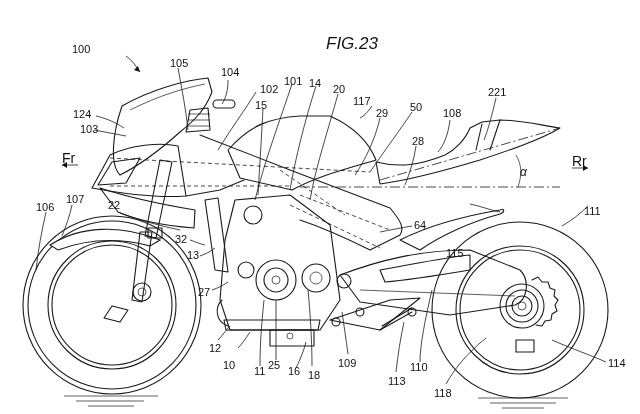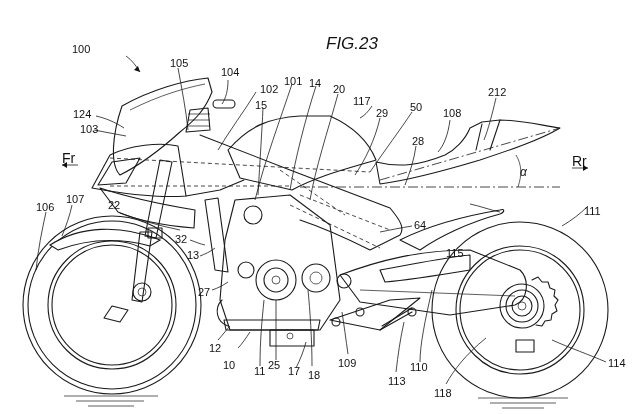--- a/index.html
+++ b/index.html
@@ -186,37 +186,37 @@
 <div class="lbl" style="left:170px;top:58px;">105</div>
 <div class="lbl" style="left:221px;top:67px;">104</div>
 <div class="lbl" style="left:260px;top:84px;">102</div>
 <div class="lbl" style="left:284px;top:76px;">101</div>
 <div class="lbl" style="left:309px;top:78px;">14</div>
 <div class="lbl" style="left:333px;top:84px;">20</div>
 <div class="lbl" style="left:353px;top:96px;">117</div>
 <div class="lbl" style="left:376px;top:108px;">29</div>
 <div class="lbl" style="left:410px;top:102px;">50</div>
 <div class="lbl" style="left:443px;top:108px;">108</div>
-<div class="lbl" style="left:488px;top:87px;">212</div>
+<div class="lbl" style="left:488px;top:87px;">221</div>
 <div class="lbl" style="left:412px;top:136px;">28</div>
 <div class="lbl" style="left:255px;top:100px;">15</div>
 <div class="lbl" style="left:73px;top:109px;">124</div>
 <div class="lbl" style="left:80px;top:124px;">103</div>
 <div class="lbl" style="left:66px;top:194px;">107</div>
 <div class="lbl" style="left:36px;top:202px;">106</div>
 <div class="lbl" style="left:108px;top:200px;">22</div>
 <div class="lbl" style="left:175px;top:234px;">32</div>
 <div class="lbl" style="left:187px;top:250px;">13</div>
 <div class="lbl" style="left:198px;top:287px;">27</div>
 <div class="lbl" style="left:414px;top:220px;">64</div>
 <div class="lbl" style="left:446px;top:200px;margin-top:48px;">115</div>
 <div class="lbl" style="left:584px;top:206px;">111</div>
 <div class="lbl" style="left:209px;top:343px;">12</div>
 <div class="lbl" style="left:223px;top:360px;">10</div>
 <div class="lbl" style="left:254px;top:366px;">11</div>
 <div class="lbl" style="left:268px;top:360px;">25</div>
-<div class="lbl" style="left:288px;top:366px;">17</div>
+<div class="lbl" style="left:288px;top:366px;">16</div>
 <div class="lbl" style="left:308px;top:370px;">18</div>
 <div class="lbl" style="left:338px;top:358px;">109</div>
 <div class="lbl" style="left:388px;top:376px;">113</div>
 <div class="lbl" style="left:410px;top:362px;">110</div>
 <div class="lbl" style="left:434px;top:388px;">118</div>
 <div class="lbl" style="left:608px;top:358px;">114</div>
 
 </body></html>

